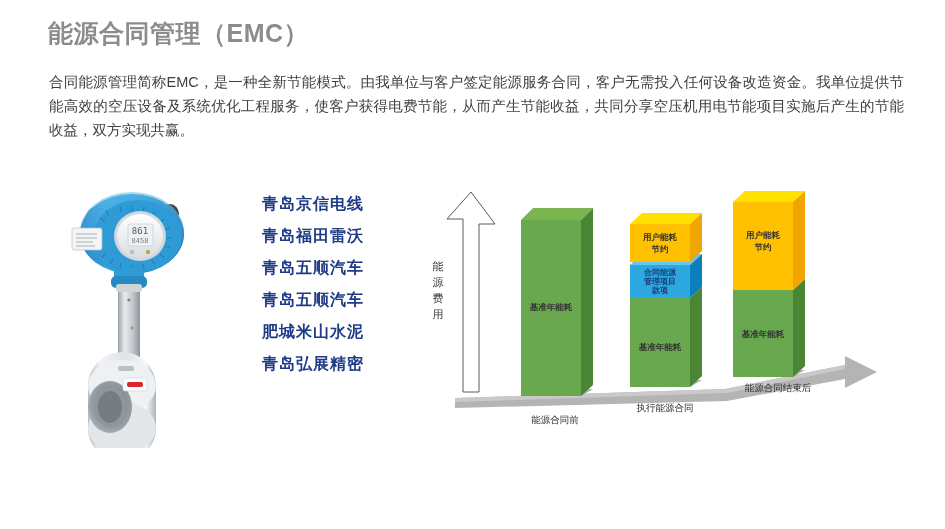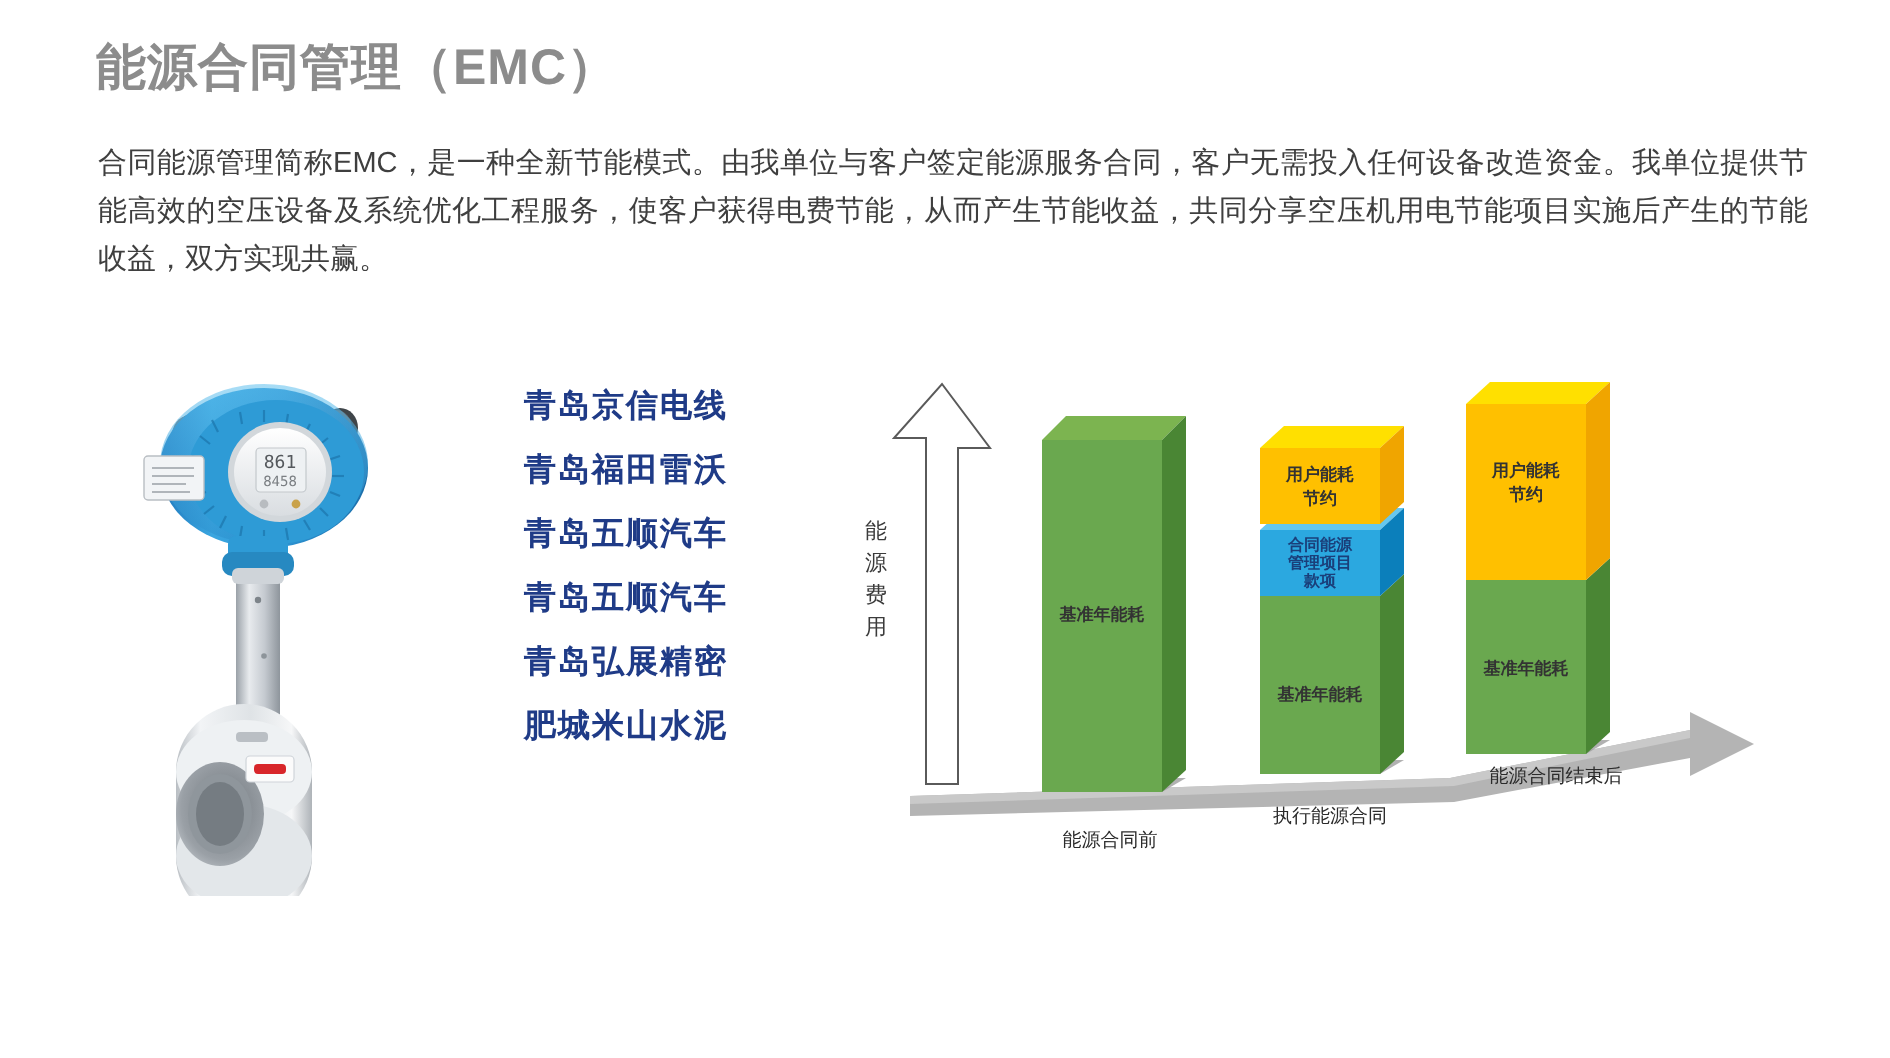--- a/index.html
+++ b/index.html
@@ -186,22 +186,22 @@
         <rect x="58" y="178" width="16" height="5" rx="2" fill="#babfc4"></rect>
       </g>
     </svg>
   </div>
 
   <div class="client-list">
     <div class="client-item">青岛京信电线</div>
     <div class="client-item">青岛福田雷沃</div>
     <div class="client-item">青岛五顺汽车</div>
     <div class="client-item">青岛五顺汽车</div>
+    <div class="client-item">肥城米山水泥</div>
     <div class="client-item">青岛弘展精密</div>
-    <div class="client-item">肥城米山水泥</div>
   </div>
 
   <div class="axis-label-v">
     <span>能</span>
     <span>源</span>
     <span>费</span>
     <span>用</span>
   </div>
 
   <div class="chart">

